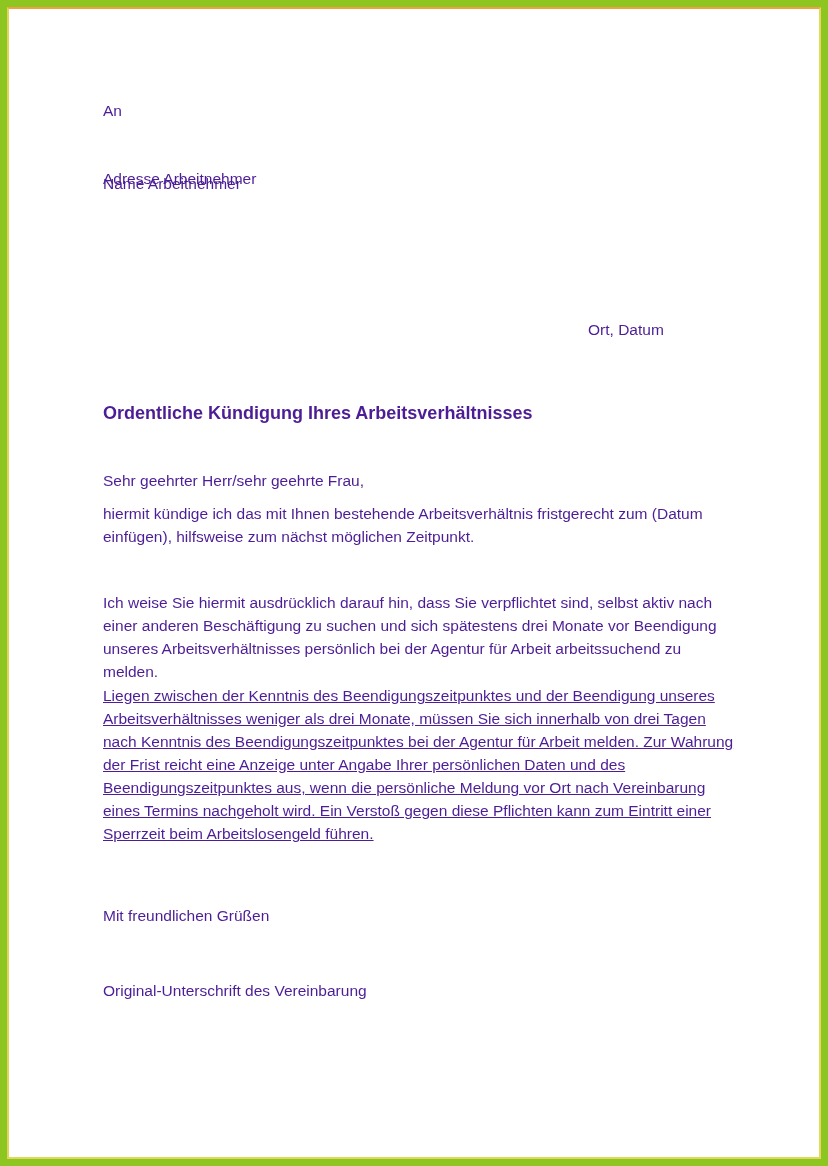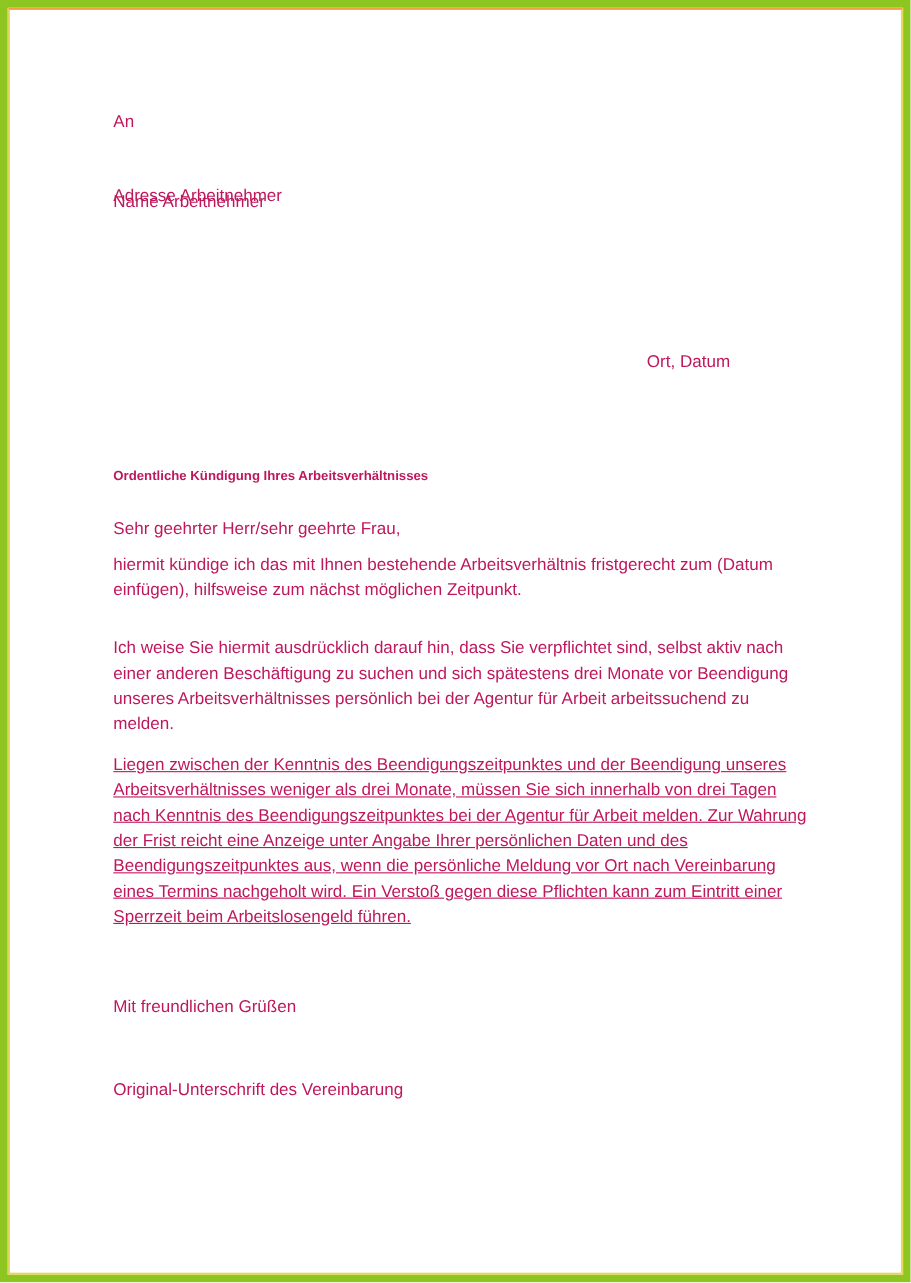--- a/index.html
+++ b/index.html
@@ -7,21 +7,21 @@
     padding: 0;
     background: #ffffff;
   }
   .page {
     position: relative;
     width: 828px;
     height: 1166px;
     background: #ffffff;
     overflow: hidden;
     font-family: "Liberation Sans", "DejaVu Sans", sans-serif;
-    color: #be185d;
+    color: #4c1d95;
   }
   .frame-outer {
     position: absolute;
     inset: 0;
     border: 7px solid #8dc621;
     box-sizing: border-box;
     pointer-events: none;
   }
   .frame-inner {
     position: absolute;
@@ -43,24 +43,24 @@
     position: absolute;
     left: 103px;
     font-size: 15.5px;
     line-height: 23px;
     white-space: pre;
   }
   .recipient-an      { top: 99px;  }
   .recipient-name    { top: 148px; margin-top: 24px; }
   .recipient-address { top: 167px; }
   .date-line         { top: 302px; left: 588px; margin-top: 16px; }
-  .subject           { top: 402px; font-weight: bold; font-size: 12px; margin-top: 19px; }
+  .subject           { top: 402px; font-weight: bold; font-size: 18px; }
   .salutation        { top: 469px; }
   .para-1            { top: 502px; }
-  .para-2            { top: 578px; }
+  .para-2            { top: 591px; }
   .para-3            { top: 684px; text-decoration: underline; }
   .closing           { top: 904px; }
   .signature         { top: 979px; }
 </style>
 </head>
 <body>
 
 <div class="page">
   <div class="frame-outer"></div>
   <div class="frame-inner"></div>

